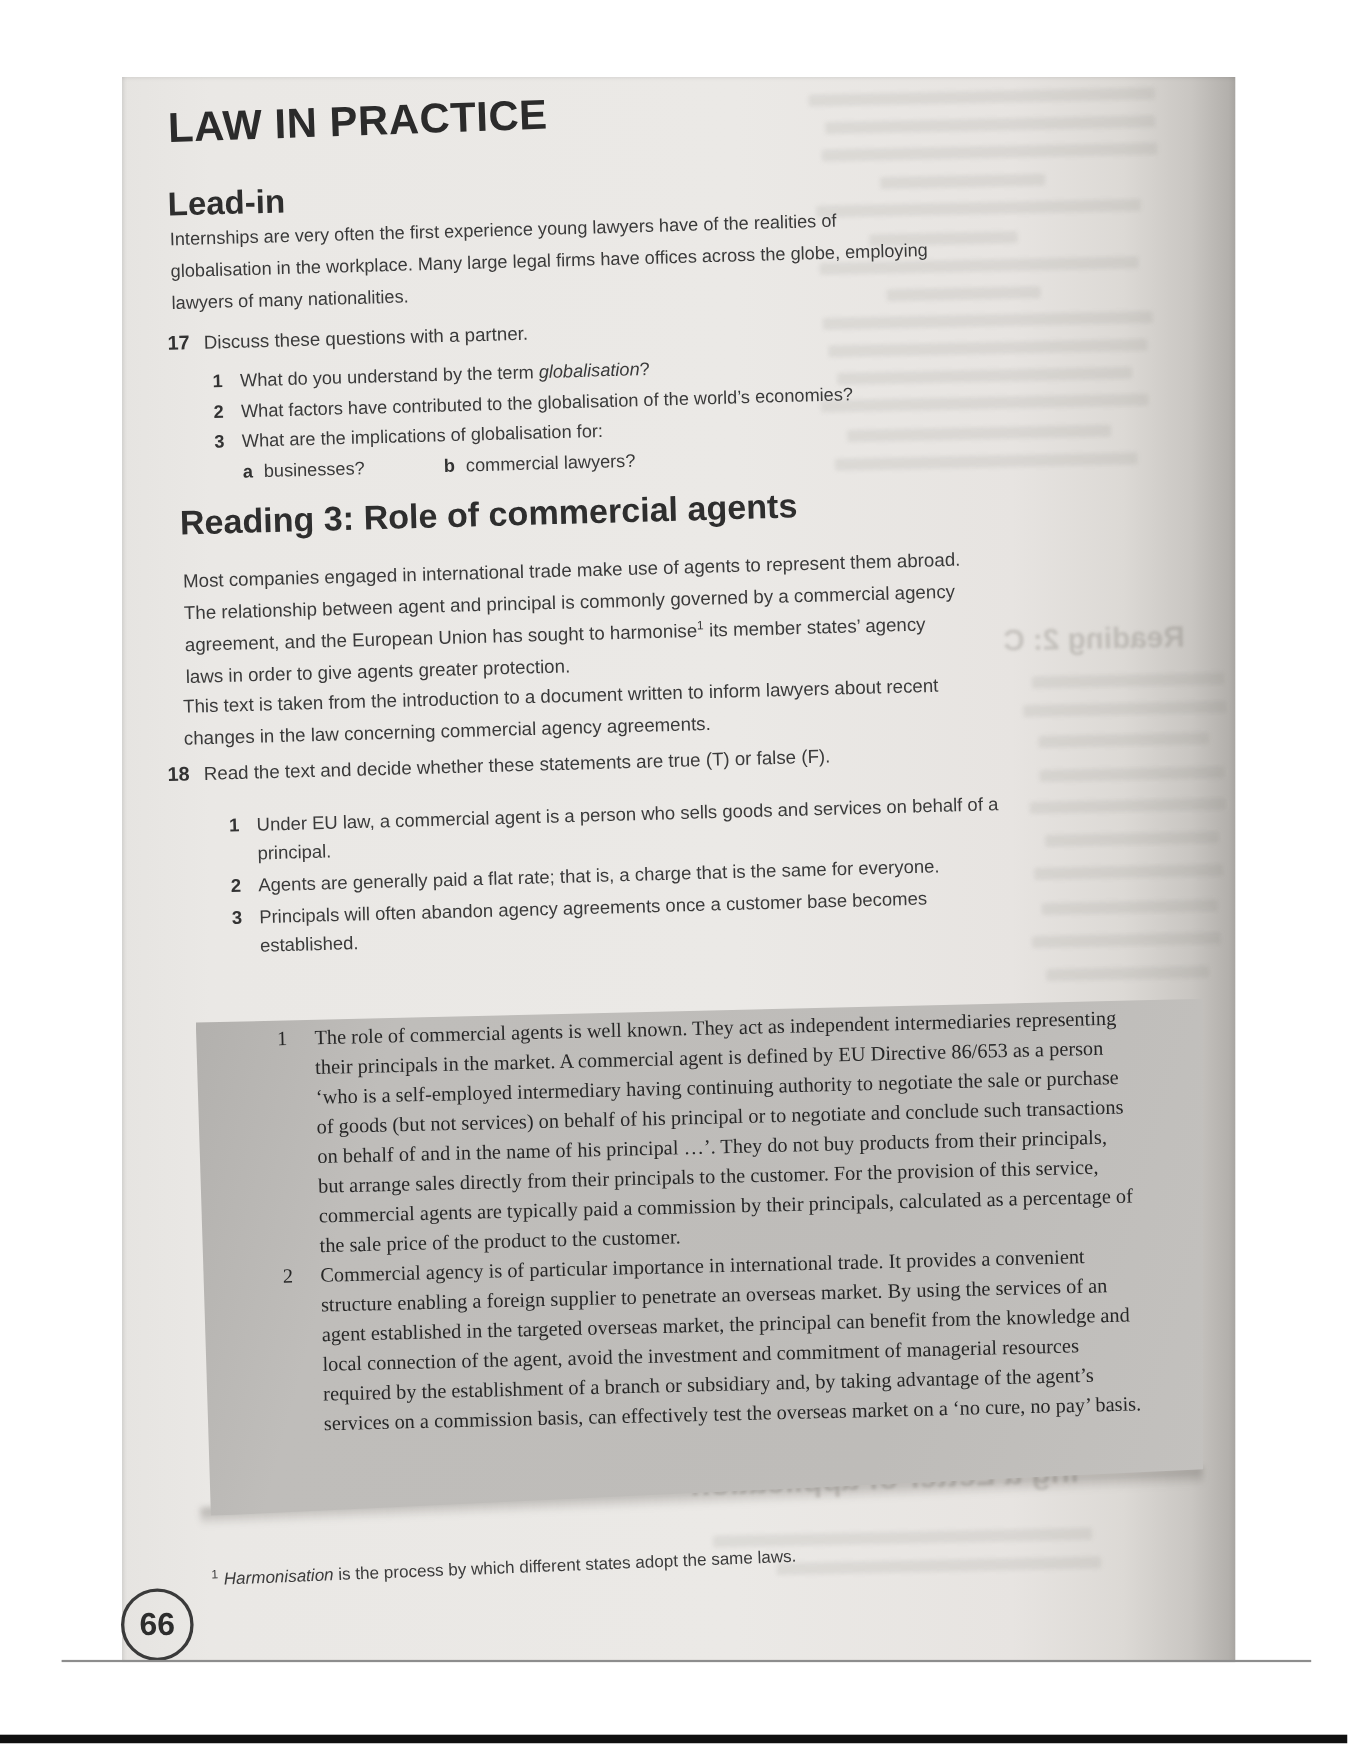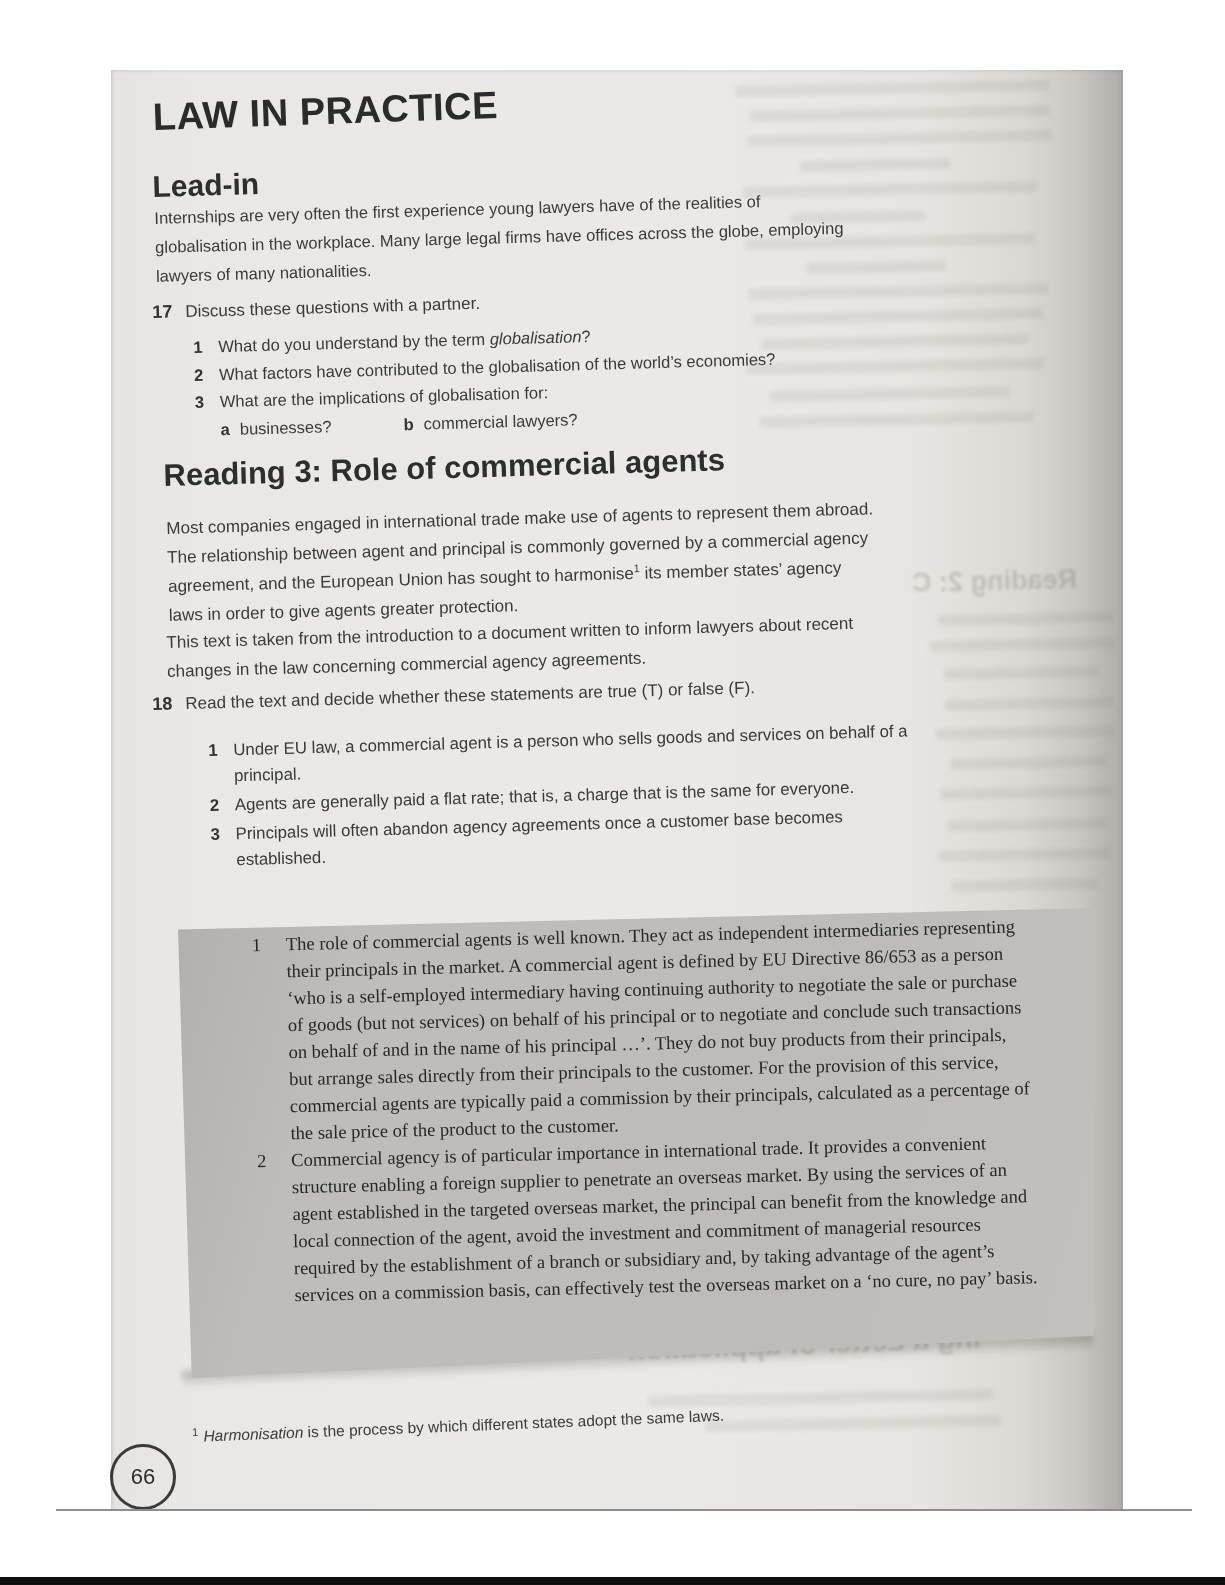--- a/index.html
+++ b/index.html
@@ -56,21 +56,21 @@
   .btext{width:745px;}
   
   .footnote{
     left:192px;top:1428px;font-size:15.5px;color:#3b3b3b;z-index:5;
     transform:rotate(-2.3deg);transform-origin:left top;
   }
   .footnote sup{font-size:11px;margin-right:5px;}
   .pagenum{
     left:110px;top:1444px;width:60px;height:60px;border:3px solid #3a3a3a;border-radius:50%;
     display:flex;align-items:center;justify-content:center;
-    font-size:22px;font-weight:normal;color:#2d2d2d;z-index:6;background:transparent;
+    font-size:29px;font-weight:bold;color:#2d2d2d;z-index:6;background:transparent;
   }
   .scan-rule{left:56px;top:1509px;width:1136px;height:2px;background:#8d8d8d;z-index:7;}
   .bottom-bar{left:0;top:1577px;width:1225px;height:8px;background:#101010;z-index:7;}
   
   .gl{
     position:absolute;height:11px;border-radius:2px;z-index:2;
     background:rgba(118,112,104,.12);filter:blur(2px);
     transform:rotate(-1.2deg);transform-origin:left top;
   }
   .gh{

